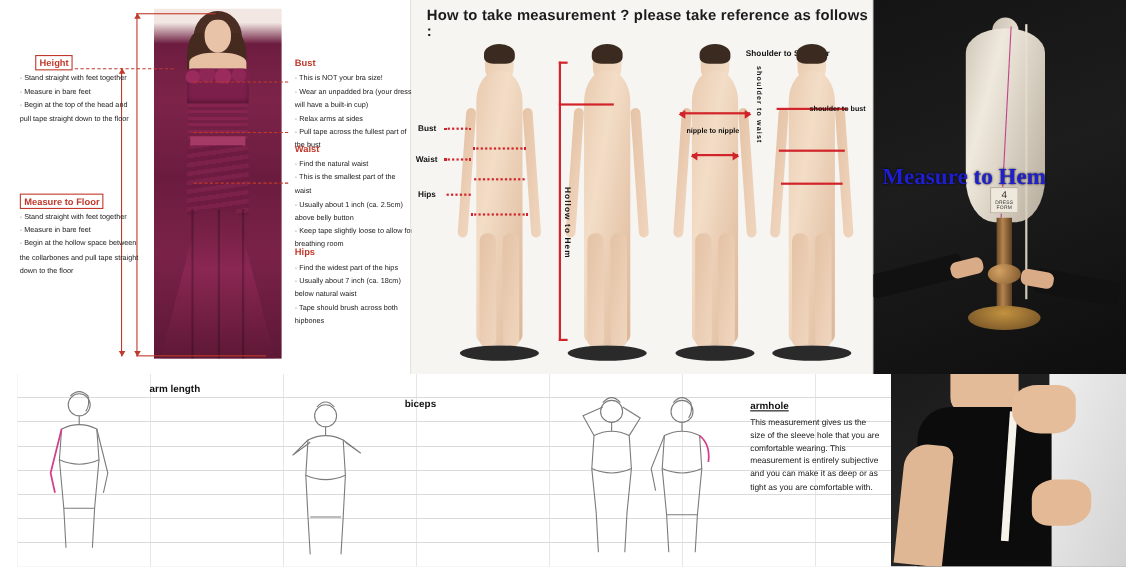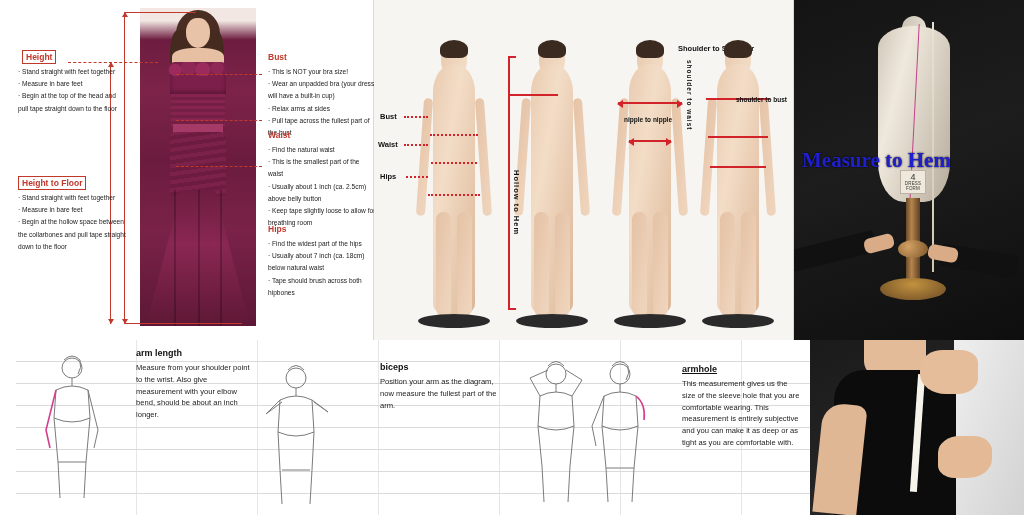--- a/index.html
+++ b/index.html
@@ -353,28 +353,28 @@
     <div class="tick-solid" style="left:124px; top:12px; width:72px;"></div>
     <div class="tick-solid" style="left:124px; top:323px; width:118px;"></div>
 
     <div class="arrow-v" style="left:110px; top:62px; height:262px;"></div>
     <div class="tick-h" style="left:68px; top:62px; width:90px;"></div>
 
     <div class="tick-h" style="left:176px; top:74px; width:86px;"></div>
     <div class="tick-h" style="left:176px; top:120px; width:86px;"></div>
     <div class="tick-h" style="left:176px; top:166px; width:86px;"></div>
 
-    <div class="lbl-head boxed" style="left:22px; top:50px;">Height</div>
+    <div class="lbl-head boxed" style="left:32px; top:50px;">Height</div>
     <div class="bullets" style="left:18px; top:66px;">
       <div>Stand straight with feet together</div>
       <div>Measure in bare feet</div>
       <div>Begin at the top of the head and pull tape straight down to the floor</div>
     </div>
 
-    <div class="lbl-head boxed" style="left:18px; top:176px;">Height to Floor</div>
+    <div class="lbl-head boxed" style="left:18px; top:176px;">Measure to Floor</div>
     <div class="bullets" style="left:18px; top:192px;">
       <div>Stand straight with feet together</div>
       <div>Measure in bare feet</div>
       <div>Begin at the hollow space between the collarbones and pull tape straight down to the floor</div>
     </div>
 
     <div class="lbl-head" style="left:268px; top:52px;">Bust</div>
     <div class="bullets" style="left:268px; top:66px;">
       <div>This is NOT your bra size!</div>
       <div>Wear an unpadded bra (your dress will have a built-in cup)</div>
@@ -392,20 +392,21 @@
 
     <div class="lbl-head" style="left:268px; top:224px;">Hips</div>
     <div class="bullets" style="left:268px; top:238px;">
       <div>Find the widest part of the hips</div>
       <div>Usually about 7 inch (ca. 18cm) below natural waist</div>
       <div>Tape should brush across both hipbones</div>
     </div>
   </div>
 
   <div id="panel-howto">
+    <div id="howto-title">How to take measurement ?  please take reference as follows :</div>
 
     <div class="mannequin" style="left:32px;">
       <div class="mq-head"></div>
       <div class="mq-hair"></div>
       <div class="mq-neck"></div>
       <div class="mq-body"></div>
       <div class="mq-arm l"></div>
       <div class="mq-arm r"></div>
       <div class="mq-leg l"></div>
       <div class="mq-leg r"></div>
@@ -499,36 +500,34 @@
       <path d="M38 26 L38 34" class="svgline"></path>
       <path d="M22 38 Q38 30 54 38 L56 66 Q38 74 20 66 Z" class="svgline"></path>
       <path d="M22 38 L12 78 L16 96" class="svgline pink"></path>
       <path d="M54 38 L64 78 L60 96" class="svgline"></path>
       <path d="M20 66 L24 110 L26 146" class="svgline"></path>
       <path d="M56 66 L52 110 L50 146" class="svgline"></path>
       <path d="M24 110 L52 110" class="svgline"></path>
     </svg>
 
     <div class="note-title" style="left:120px; top:8px;">arm length</div>
-    <div class="note-body" style="left:120px; top:22px; width:116px;">Measure from your shoulder point to the wrist. Also give measurement with your elbow bend, should be about an inch longer.</div>
 
     <svg class="sketch" style="left:236px; top:18px;" width="96" height="150" viewBox="0 0 96 150">
       <circle cx="44" cy="20" r="10" class="svgline"></circle>
       <path d="M36 12 Q44 3 52 12" class="svgline"></path>
       <path d="M44 30 L44 38" class="svgline"></path>
       <path d="M28 42 Q44 34 60 42 L62 74 Q44 82 26 74 Z" class="svgline"></path>
       <path d="M28 42 L14 56 L30 44" class="svgline"></path>
       <path d="M60 42 L76 54 L62 44" class="svgline"></path>
       <path d="M26 74 L28 112 L30 146" class="svgline"></path>
       <path d="M62 74 L60 112 L58 146" class="svgline"></path>
       <path d="M30 112 L58 112" class="svgline"></path>
     </svg>
 
-    <div class="note-title" style="left:364px; top:22px;">biceps</div>
-    <div class="note-body" style="left:364px; top:36px; width:124px;">Position your arm as the diagram, now measure the fullest part of the arm.</div>
+    <div class="note-title" style="left:352px; top:22px;">biceps</div>
 
     <svg class="sketch" style="left:506px; top:16px;" width="70" height="150" viewBox="0 0 70 150">
       <circle cx="34" cy="18" r="10" class="svgline"></circle>
       <path d="M26 10 Q34 1 42 10" class="svgline"></path>
       <path d="M34 28 L34 36" class="svgline"></path>
       <path d="M18 40 Q34 32 50 40 L52 70 Q34 78 16 70 Z" class="svgline"></path>
       <path d="M18 40 L8 22 L26 14" class="svgline"></path>
       <path d="M50 40 L60 24 L44 14" class="svgline"></path>
       <path d="M16 70 L20 110 L22 146" class="svgline"></path>
       <path d="M52 70 L48 110 L46 146" class="svgline"></path>

